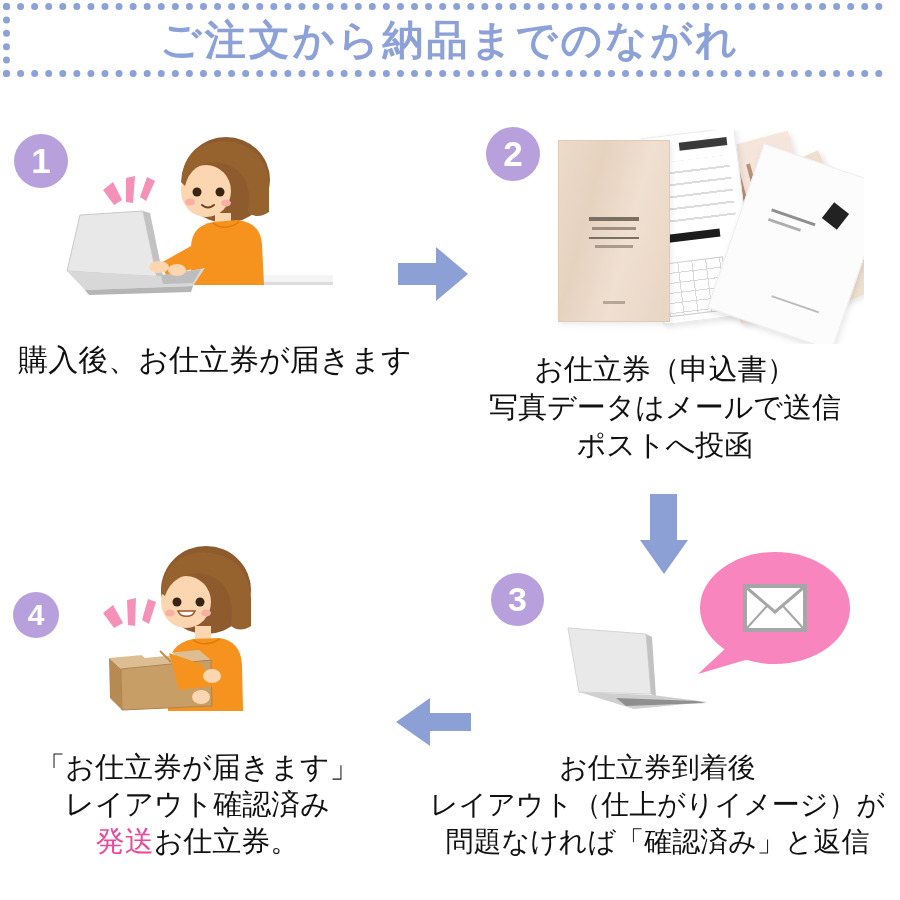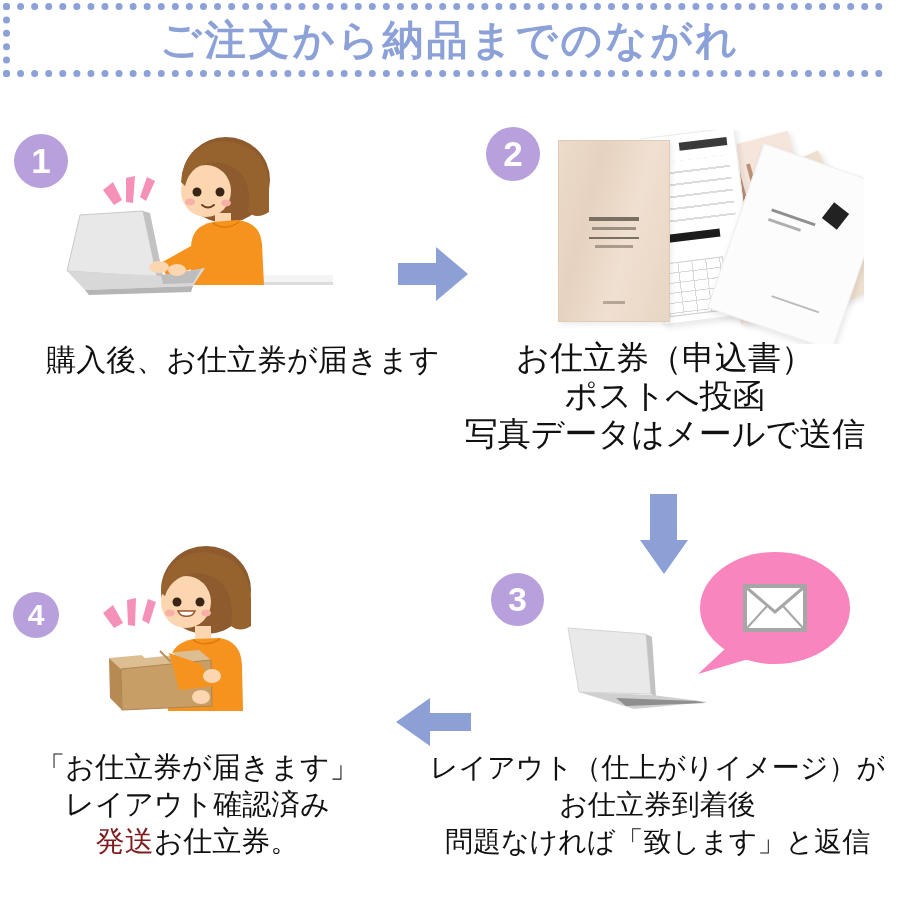--- a/index.html
+++ b/index.html
@@ -19,25 +19,25 @@
   .step-circle{
     position:absolute;border-radius:50%;background:#B7A0DB;color:#fff;
     display:flex;align-items:center;justify-content:center;font-weight:bold;
   }
   .c1{left:14px;top:134px;width:54px;height:54px;font-size:35px;}
   .c2{left:486px;top:127px;width:54px;height:54px;font-size:35px;}
   .c3{left:491px;top:573px;width:53px;height:53px;font-size:34px;}
   .c4{left:13px;top:592px;width:46px;height:46px;font-size:30px;}
   
   .caption{position:absolute;text-align:center;color:#111;}
-  .cap1{left:0;top:341px;width:430px;font-size:30px;line-height:38px;padding-left:28px;}
-  .cap2{left:430px;top:339px;width:470px;font-size:33px;line-height:38px;}
+  .cap1{left:0;top:341px;width:430px;font-size:30px;line-height:38px;}
+  .cap2{left:430px;top:350px;width:470px;font-size:29px;line-height:38px;}
   .cap3{left:415px;top:749px;width:485px;font-size:28px;line-height:37px;}
   .cap4{left:0;top:749px;width:395px;font-size:29px;line-height:37px;}
-  .red{color:#7f1d1d;font-family:Liberation Mono, monospace;}
+  .red{color:#ec4899;font-family:Liberation Mono, monospace;}
   
   .flow-arrow{position:absolute;}
   .arr-right{left:398px;top:247px;}
   .arr-down{left:640px;top:494px;}
   .arr-left{left:396px;top:698px;}
   
   .illus{position:absolute;}
   .illus1{left:55px;top:120px;width:280px;height:215px;}
   .illus3-laptop{left:556px;top:610px;width:160px;height:105px;}
   .illus3-bubble{left:690px;top:546px;width:165px;height:135px;}
@@ -203,28 +203,28 @@
     <ellipse cx="137" cy="138" rx="9" ry="7" fill="#FBD6B0"></ellipse>
     <ellipse cx="126" cy="159" rx="9" ry="7" fill="#FBD6B0"></ellipse>
   </svg>
 
   <div class="caption cap1">
     <div>購入後、お仕立券が届きます</div>
   </div>
 
   <div class="caption cap2">
     <div>お仕立券（申込書）</div>
+    <div>写真データはメールで送信</div>
     <div>ポストへ投函</div>
-    <div>写真データはメールで送信</div>
   </div>
 
   <div class="caption cap3">
+    <div>お仕立券到着後</div>
     <div>レイアウト（仕上がりイメージ）が</div>
-    <div>お仕立券到着後</div>
-    <div>問題なければ「致します」と返信</div>
+    <div>問題なければ「確認済み」と返信</div>
   </div>
 
   <div class="caption cap4">
     <div>「お仕立券が届きます」</div>
     <div>レイアウト確認済み</div>
     <div>
       <span class="red">発送</span><span>お仕立券。</span>
     </div>
   </div>
 

